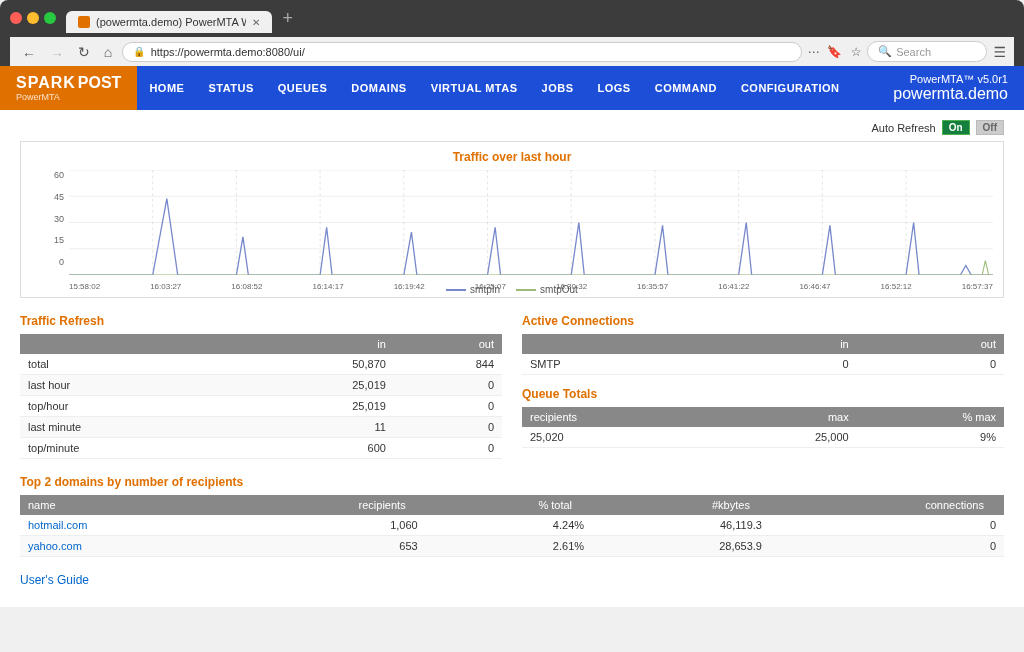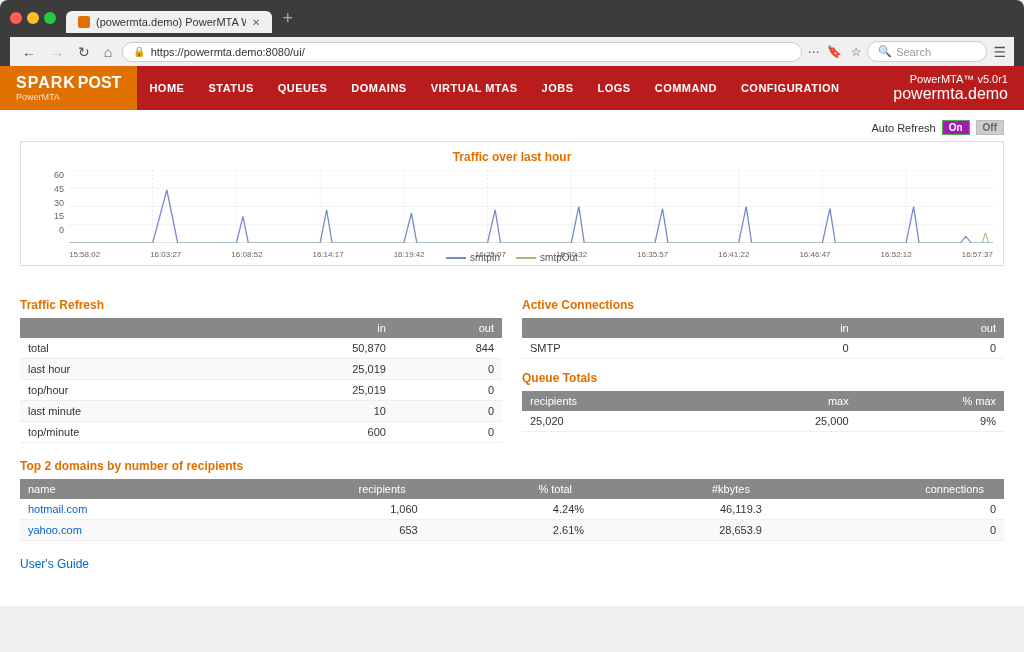--- a/index.html
+++ b/index.html
@@ -106,21 +106,21 @@
     }
 
     
     .app-container {
       background: white;
       min-height: 540px;
     }
 
     
     .top-nav {
-      background: #b91c1c;
+      background: #1d4ed8;
       display: flex;
       align-items: stretch;
       height: 44px;
     }
     .logo-area {
       background: #e07000;
       display: flex;
       align-items: center;
       padding: 0 16px;
       min-width: 120px;
@@ -173,36 +173,36 @@
       color: #333;
     }
     .refresh-btn {
       font-size: 10px;
       padding: 1px 6px;
       border: 1px solid #ccc;
       cursor: pointer;
       font-weight: bold;
     }
     .refresh-btn-on {
-      background: #a21caf;
+      background: #15803d;
       color: white;
       border-color: #4CAF50;
     }
     .refresh-btn-off {
       background: #ccc;
       color: #666;
       border-color: #bbb;
     }
 
     
     .chart-container {
       border: 1px solid #ddd;
-      margin-bottom: 32px;
+      margin-bottom: 16px;
       position: relative;
-      height: 125px;
+      height: 157px;
       padding: 10px 62px 30px 50px;
     }
     .chart-title {
       text-align: center;
       color: #e07000;
       font-size: 12px;
       font-weight: bold;
       margin-bottom: 4px;
       position: absolute;
       top: 8px;
@@ -505,21 +505,21 @@
               <td>25,019</td>
               <td>0</td>
             </tr>
             <tr>
               <td>top/hour</td>
               <td>25,019</td>
               <td>0</td>
             </tr>
             <tr>
               <td>last minute</td>
-              <td>10</td>
+              <td>11</td>
               <td>0</td>
             </tr>
             <tr>
               <td>top/minute</td>
               <td>600</td>
               <td>0</td>
             </tr>
           </tbody>
         </table>
       </div>

